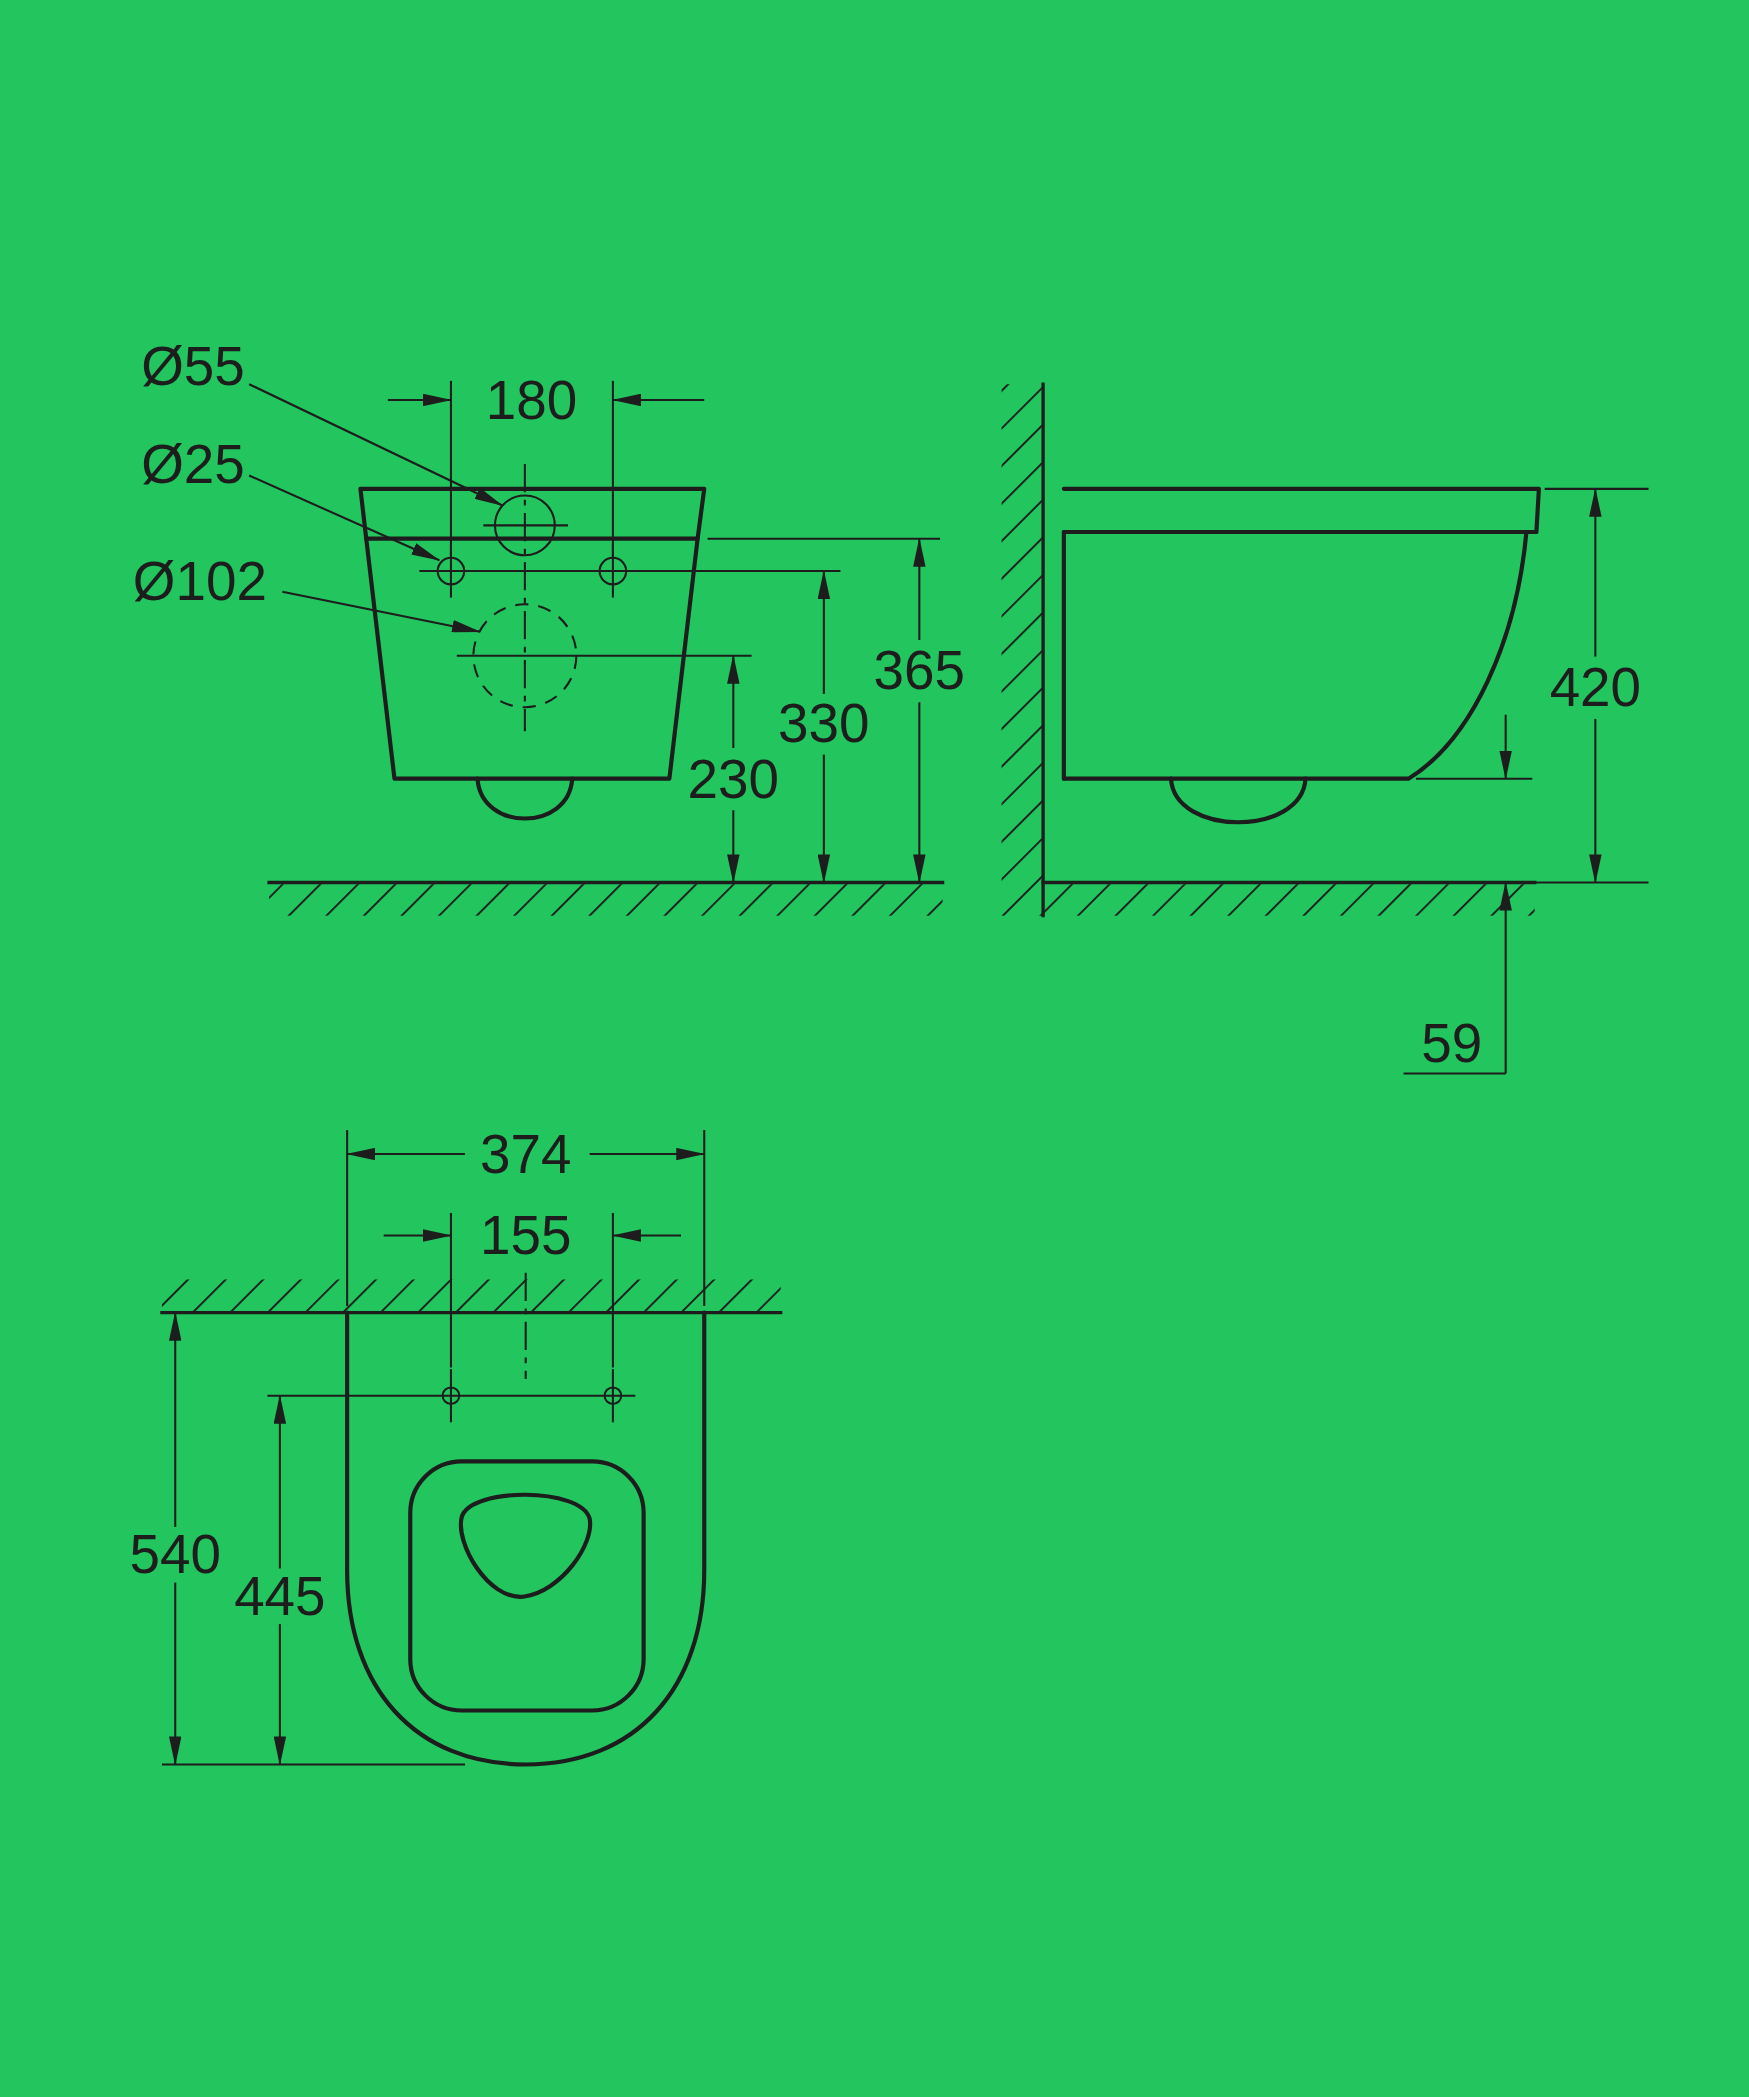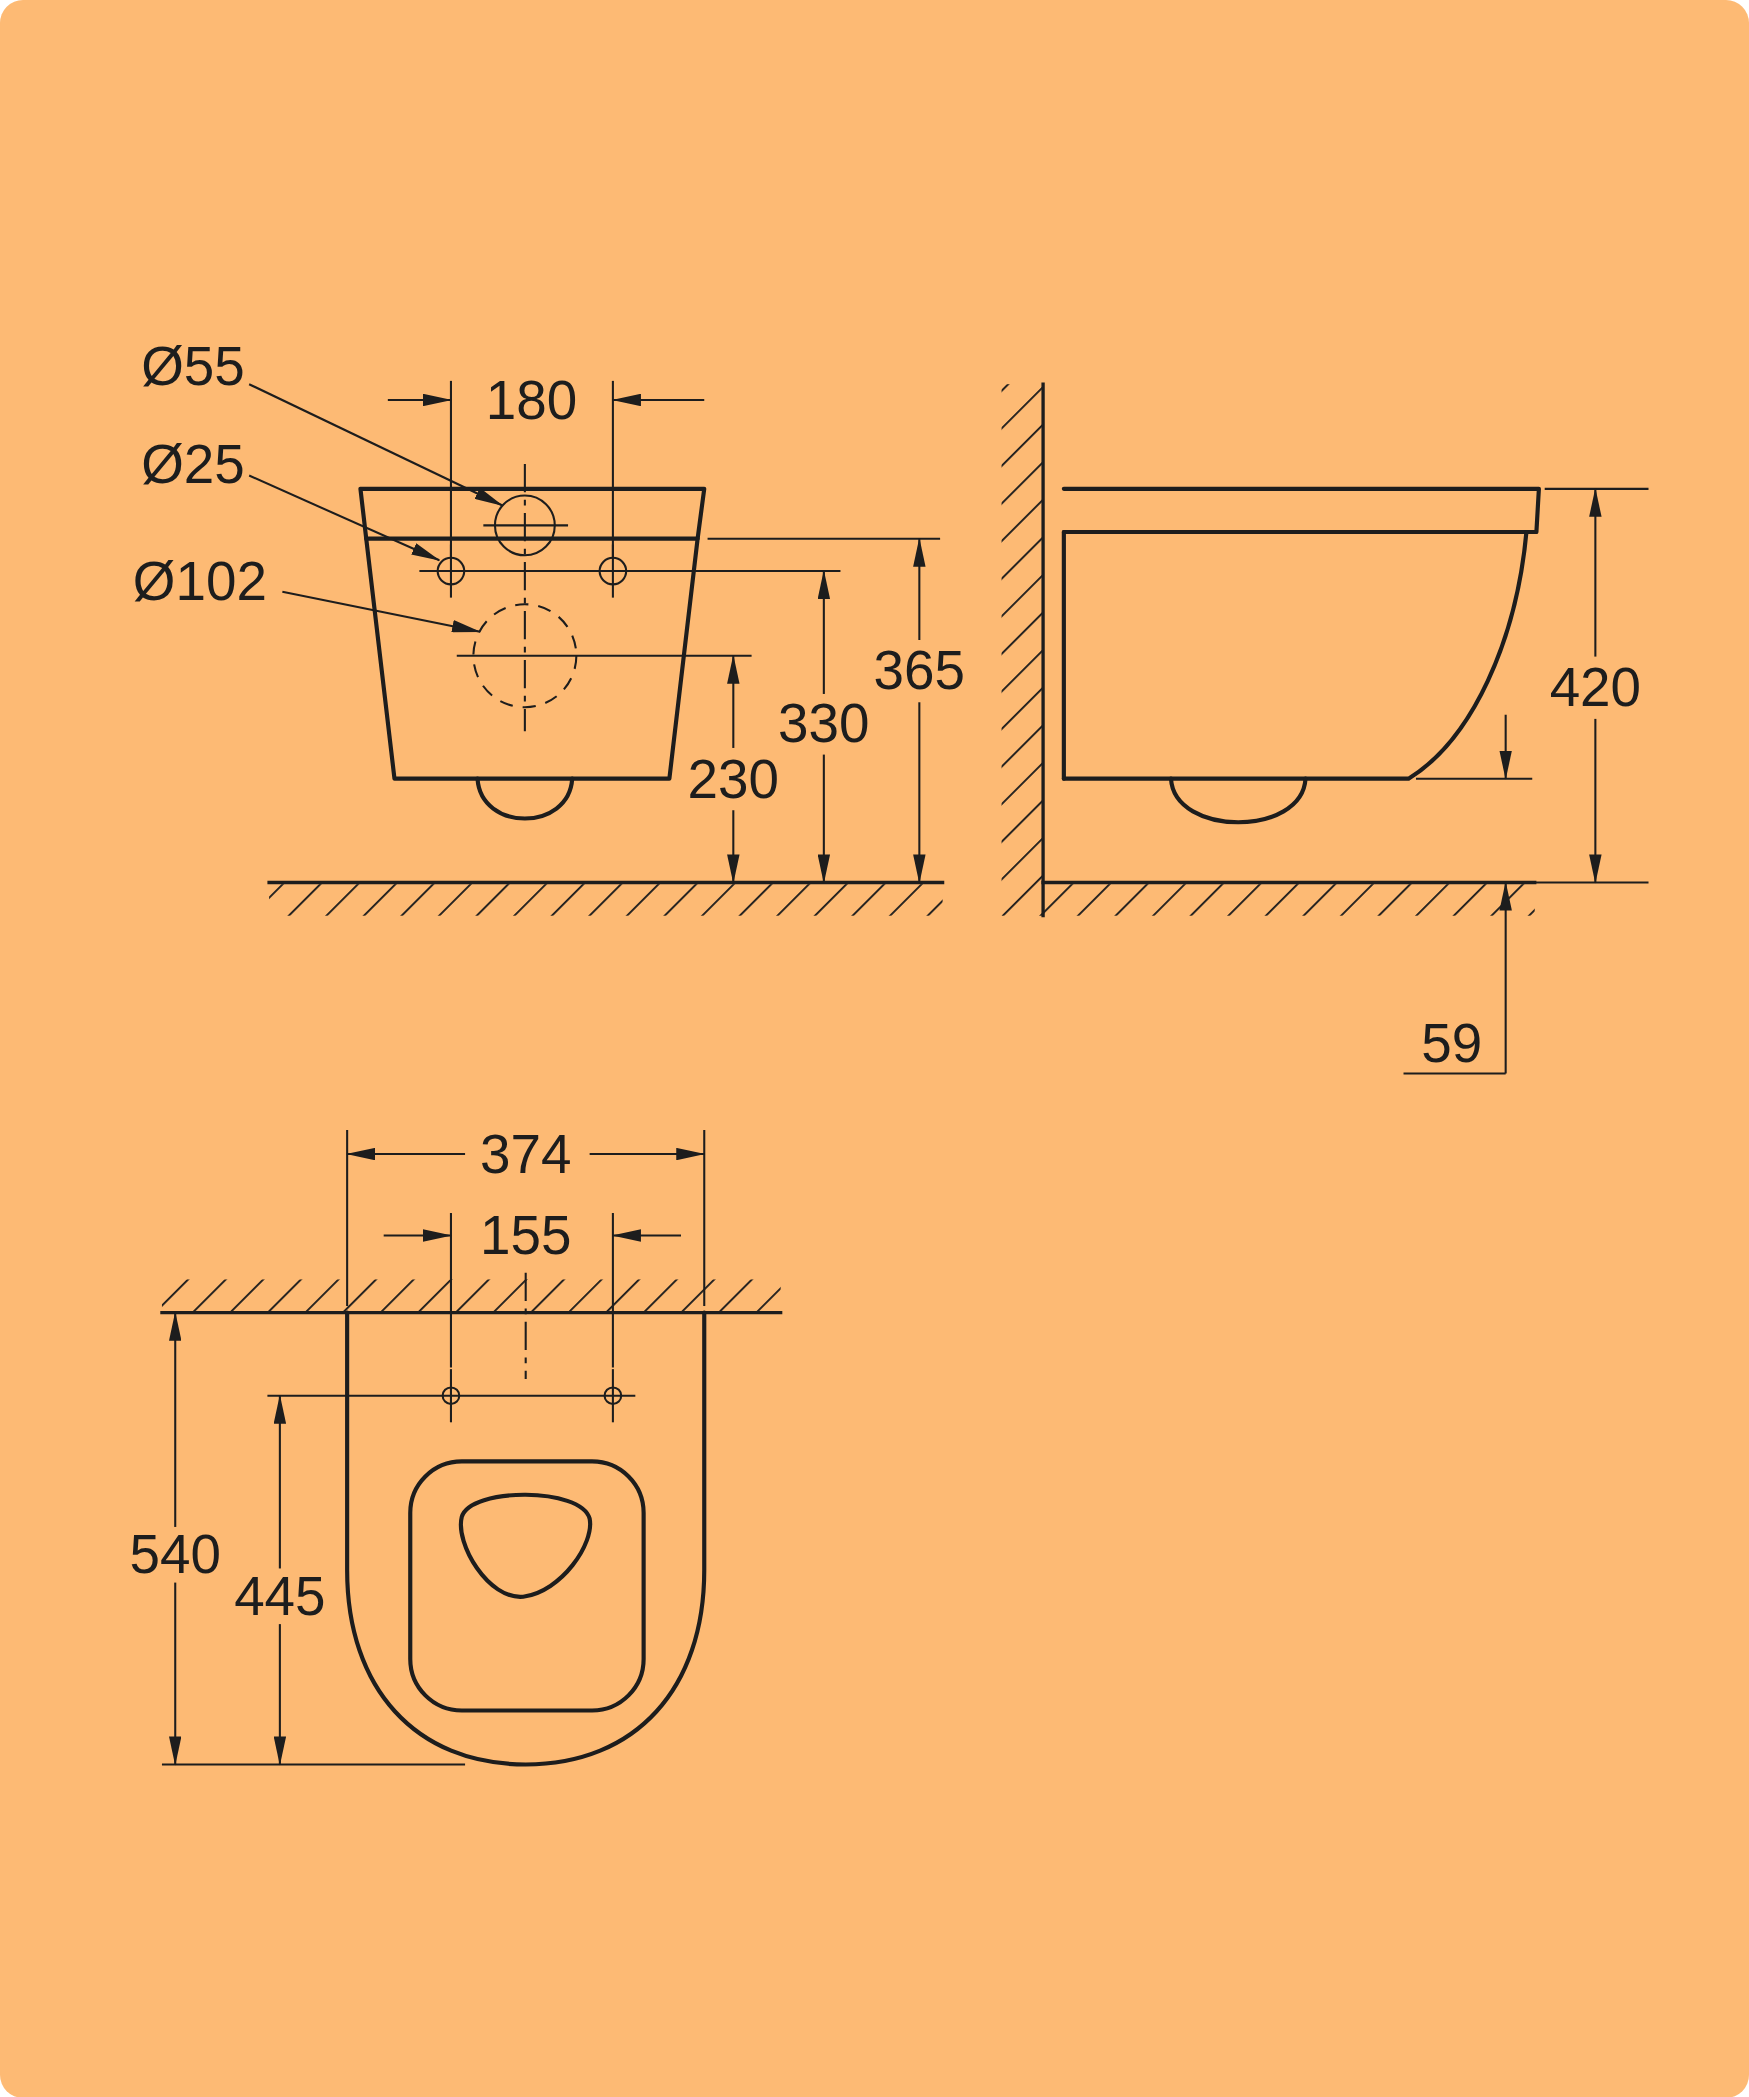--- a/index.html
+++ b/index.html
@@ -1,17 +1,17 @@
 <!DOCTYPE html>
 <html style="font-size:13.3px"><head>
 <meta charset="utf-8">
 <style>
   html,body{margin:0;padding:0;background:#ffffff;}
-  .page{position:relative;width:1749px;height:2098px;background:#fdba74;overflow:hidden;
-        font-family:"Liberation Sans",sans-serif;border-radius:23px;}
+  .page{position:relative;width:1749px;height:2098px;background:#22c55e;overflow:hidden;
+        font-family:"Liberation Sans",sans-serif;}
   svg{position:absolute;left:0;top:0;}
   .outline{stroke:#1d1d1d;stroke-width:5;fill:none;stroke-linejoin:round;stroke-linecap:round;}
   .med{stroke:#1d1d1d;stroke-width:4;fill:none;stroke-linecap:square;}
   .thin{stroke:#1d1d1d;stroke-width:2.5;fill:none;stroke-linecap:butt;}
   .dashed{stroke-dasharray:16 12;}
   .cline{stroke-dasharray:34 9 7 9;}
   text.dim{font-family:"Liberation Sans",sans-serif;font-size:66px;fill:#1d1d1d;}
 </style>
 </head>
 <body>

